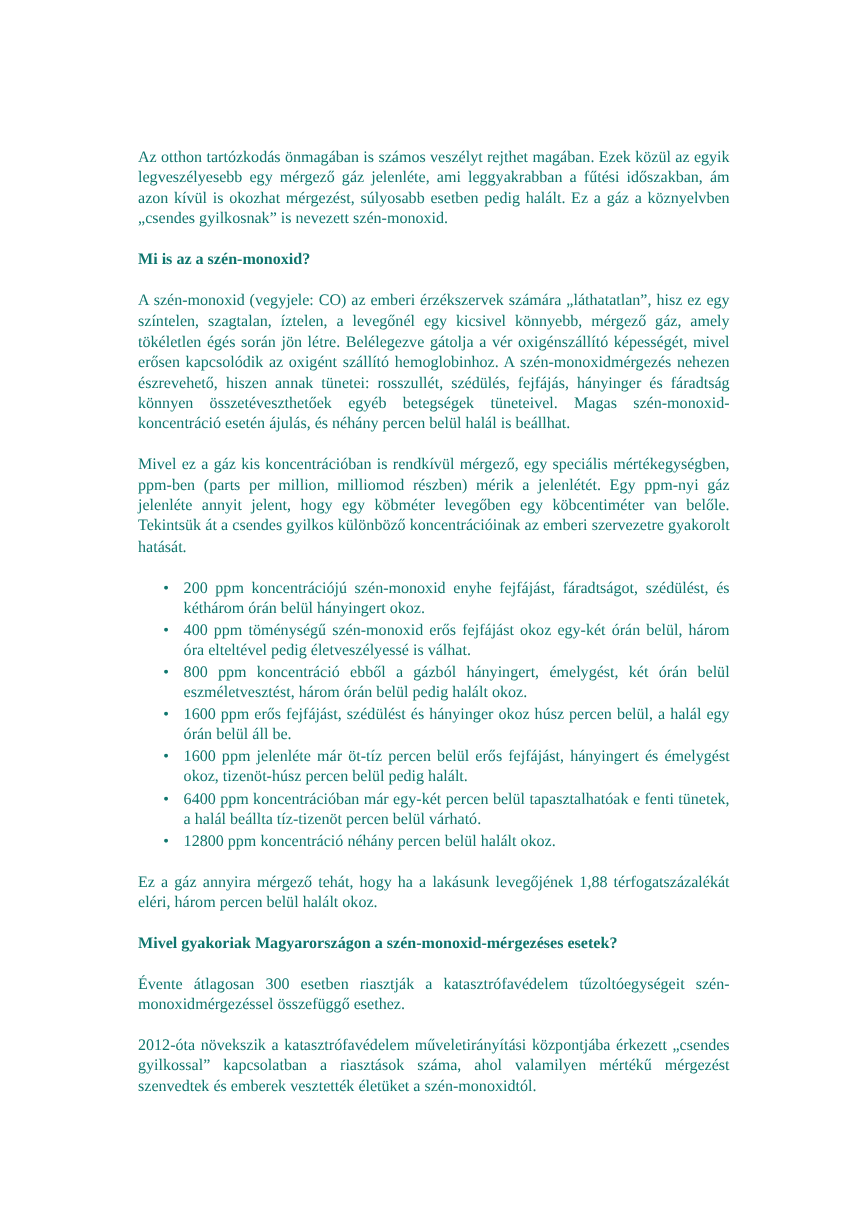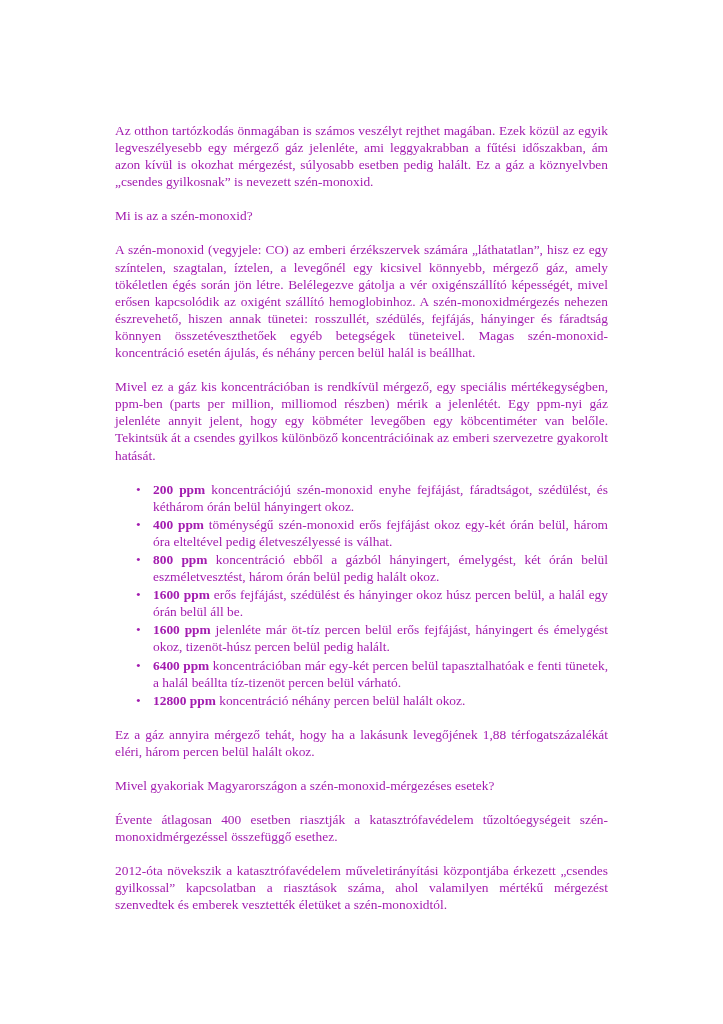--- a/index.html
+++ b/index.html
@@ -1,27 +1,27 @@
 <!DOCTYPE html>
 <html><head>
 <meta charset="utf-8">
 <style>
   html, body { margin: 0; padding: 0; background: #ffffff; }
   body { width: 723px; height: 1024px; position: relative; overflow: hidden; }
   .page {
     position: absolute; left: 115px; top: 122px; width: 493px;
     font-family: "Liberation Serif", serif; font-size: 13.4px; line-height: 17.1px;
-    color: #a21caf;
+    color: #0f766e;
   }
   p { margin: 0 0 17px 0; text-align: justify; }
-  h2 { font-size: 13.4px; font-weight: normal; margin: 0 0 17px 0; line-height: 17.1px; }
+  h2 { font-size: 13.4px; font-weight: bold; margin: 0 0 17px 0; line-height: 17.1px; }
   ul { margin: 0 0 17px 0; padding: 0 0 0 38px; list-style: none; }
   li { position: relative; text-align: justify; margin: 0 0 1px 0; }
   li .bullet { position: absolute; left: -17px; top: 0; }
-  li b { font-weight: bold; }
+  li b { font-weight: normal; }
 </style>
 </head>
 <body>
 
 <div class="page">
   <p>Az otthon tartózkodás önmagában is számos veszélyt rejthet magában. Ezek közül az egyik legveszélyesebb egy mérgező gáz jelenléte, ami leggyakrabban a fűtési időszakban, ám azon kívül is okozhat mérgezést, súlyosabb esetben pedig halált. Ez a gáz a köznyelvben „csendes gyilkosnak” is nevezett szén-monoxid.</p>
 
   <h2>Mi is az a szén-monoxid?</h2>
   <p>A szén-monoxid (vegyjele: CO) az emberi érzékszervek számára „láthatatlan”, hisz ez egy színtelen, szagtalan, íztelen, a levegőnél egy kicsivel könnyebb, mérgező gáz, amely tökéletlen égés során jön létre. Belélegezve gátolja a vér oxigénszállító képességét, mivel erősen kapcsolódik az oxigént szállító hemoglobinhoz. A szén-monoxidmérgezés nehezen észrevehető, hiszen annak tünetei: rosszullét, szédülés, fejfájás, hányinger és fáradtság könnyen összetéveszthetőek egyéb betegségek tüneteivel. Magas szén-monoxid-koncentráció esetén ájulás, és néhány percen belül halál is beállhat.</p>
 
@@ -33,15 +33,15 @@
     <li><span class="bullet">•</span><b>800 ppm</b><span> koncentráció ebből a gázból hányingert, émelygést, két órán belül eszméletvesztést, három órán belül pedig halált okoz.</span></li>
     <li><span class="bullet">•</span><b>1600 ppm</b><span> erős fejfájást, szédülést és hányinger okoz húsz percen belül, a halál egy órán belül áll be.</span></li>
     <li><span class="bullet">•</span><b>1600 ppm</b><span> jelenléte már öt-tíz percen belül erős fejfájást, hányingert és émelygést okoz, tizenöt-húsz percen belül pedig halált.</span></li>
     <li><span class="bullet">•</span><b>6400 ppm</b><span> koncentrációban már egy-két percen belül tapasztalhatóak e fenti tünetek, a halál beállta tíz-tizenöt percen belül várható.</span></li>
     <li><span class="bullet">•</span><b>12800 ppm</b><span> koncentráció néhány percen belül halált okoz.</span></li>
   </ul>
 
   <p>Ez a gáz annyira mérgező tehát, hogy ha a lakásunk levegőjének 1,88 térfogatszázalékát eléri, három percen belül halált okoz.</p>
 
   <h2>Mivel gyakoriak Magyarországon a szén-monoxid-mérgezéses esetek?</h2>
-  <p>Évente átlagosan 400 esetben riasztják a katasztrófavédelem tűzoltóegységeit szén-monoxidmérgezéssel összefüggő esethez.</p>
+  <p>Évente átlagosan 300 esetben riasztják a katasztrófavédelem tűzoltóegységeit szén-monoxidmérgezéssel összefüggő esethez.</p>
   <p>2012-óta növekszik a katasztrófavédelem műveletirányítási központjába érkezett „csendes gyilkossal” kapcsolatban a riasztások száma, ahol valamilyen mértékű mérgezést szenvedtek és emberek vesztették életüket a szén-monoxidtól.</p>
 </div>
 
 </body></html>

